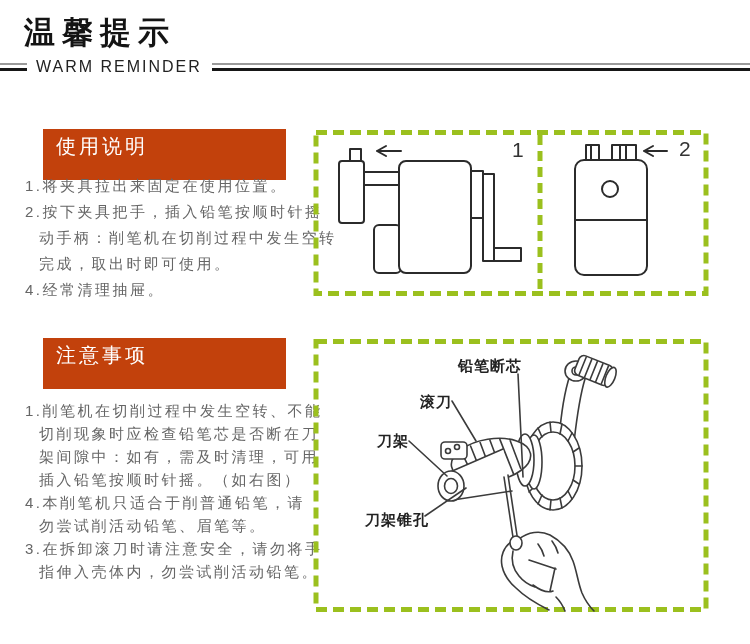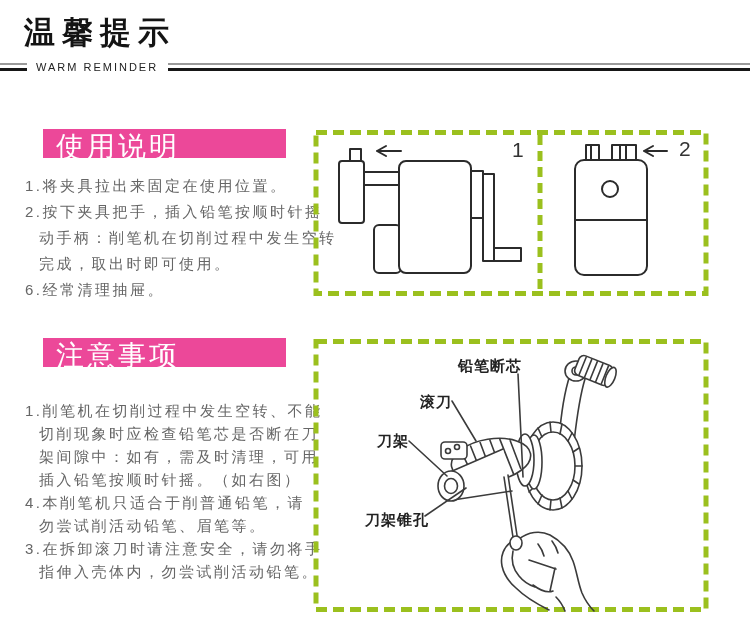--- a/index.html
+++ b/index.html
@@ -14,27 +14,27 @@
     font-size:31px;font-weight:600;color:#141414;letter-spacing:7px;white-space:nowrap;
   }
   .divider-row{
     position:absolute;left:0;top:60px;width:750px;height:14px;
     display:flex;align-items:center;
   }
   .dline{height:3px;border-top:2px solid #9a9a9a;border-bottom:3px solid #161616;}
   .dline.left{width:27px;}
   .dline.right{flex:1;}
   .divider-text{
-    font-size:11px;color:#222;letter-spacing:2px;margin:0 10px 0 9px;white-space:nowrap;
+    font-size:16px;color:#222;letter-spacing:2px;margin:0 10px 0 9px;white-space:nowrap;
   }
   
   .ribbon{
-    position:absolute;left:43px;width:243px;height:29px;
-    background:#ec4899;color:#ffffff;
-    font-size:28px;letter-spacing:3px;line-height:35px;
+    position:absolute;left:43px;width:243px;height:51px;
+    background:#c2410c;color:#ffffff;
+    font-size:20px;letter-spacing:3px;line-height:35px;
     padding-left:13px;box-sizing:border-box;white-space:nowrap;
   }
   #usage-ribbon{top:129px;}
   #notice-ribbon{top:338px;}
   
   .list{
     position:absolute;left:25px;width:292px;
     color:#666666;font-size:15px;letter-spacing:2.5px;white-space:nowrap;
   }
   #usage-list{top:173px;line-height:26px;}
@@ -58,21 +58,21 @@
   <div class="dline right"></div>
 </div>
 
 <div class="ribbon" id="usage-ribbon">使用说明</div>
 
 <div class="list" id="usage-list">
   <div class="line">1.将夹具拉出来固定在使用位置。</div>
   <div class="line">2.按下夹具把手，插入铅笔按顺时针摇</div>
   <div class="line indent">动手柄：削笔机在切削过程中发生空转</div>
   <div class="line indent">完成，取出时即可使用。</div>
-  <div class="line">6.经常清理抽屉。</div>
+  <div class="line">4.经常清理抽屉。</div>
 </div>
 
 <svg class="figsvg" id="usage-figures" width="396" height="168" viewBox="0 0 396 168">
 
   <rect x="3" y="3.5" width="390" height="161" fill="none" stroke="#9bc01e" stroke-width="5" stroke-dasharray="11 6"></rect>
   <line x1="227" y1="6" x2="227" y2="162" stroke="#9bc01e" stroke-width="5" stroke-dasharray="10 6"></line>
 
   <g stroke="#2b2b2b" stroke-width="2" fill="none" stroke-linejoin="round" stroke-linecap="round">
     <path d="M88 22 H64 M64 22 L73 17 M64 22 L73 27"></path>
     <path d="M37 32 V20 H48 V32"></path>

